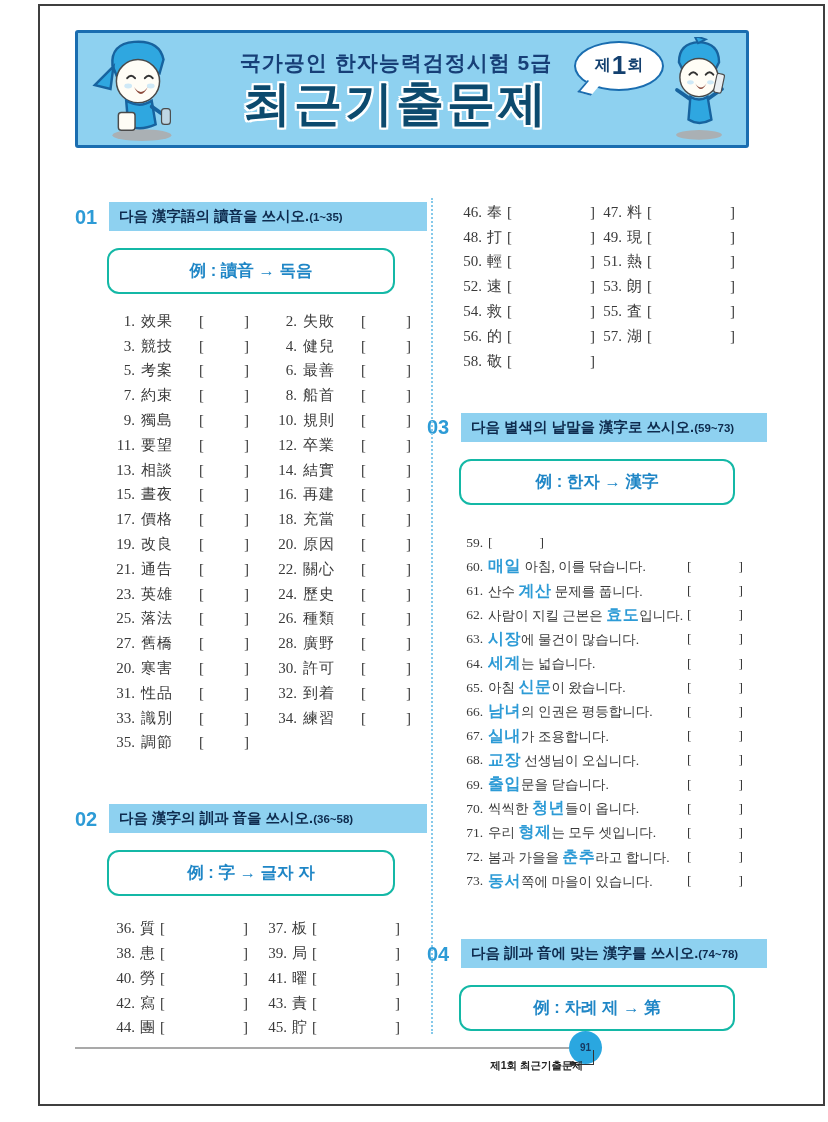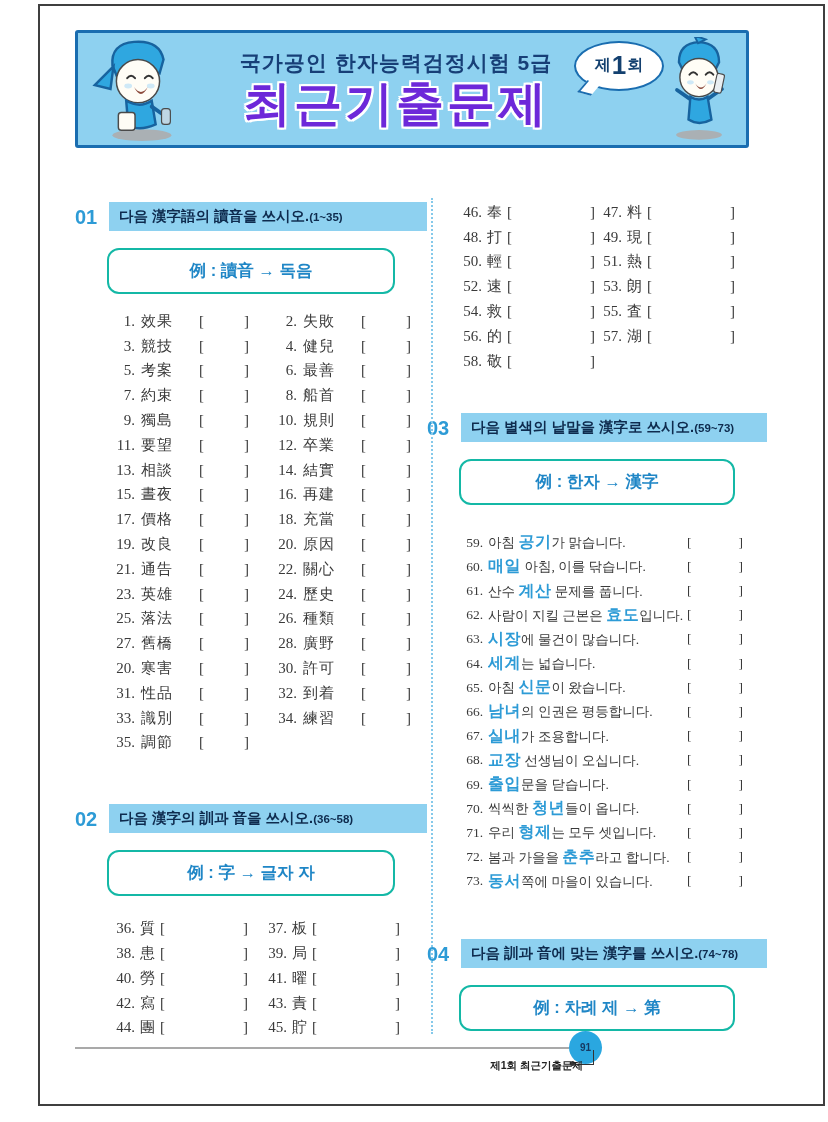--- a/index.html
+++ b/index.html
@@ -7,37 +7,37 @@
         font-family:"Liberation Sans",sans-serif;color:#333;}
   .frame{position:absolute;left:38px;top:4px;right:3px;bottom:16px;border:2px solid #3f3f3f;}
 
   
   .banner{position:absolute;left:75px;top:30px;width:668px;height:112px;
           background:#8ed1f0;border:3px solid #1a6db0;border-radius:3px;
           display:flex;align-items:center;}
   .mascot{flex:0 0 auto;}
   .banner-mid{flex:1;text-align:center;position:relative;padding-right:60px;}
   .banner-sub{font-size:21px;font-weight:bold;color:#173f77;letter-spacing:1px;margin-bottom:2px;}
-  .banner-title{font-size:48px;font-weight:800;color:#6d28d9;letter-spacing:3px;line-height:1.05;
+  .banner-title{font-size:48px;font-weight:800;color:#0c4a6e;letter-spacing:3px;line-height:1.05;
        text-shadow:2px 0 0 #fff,-2px 0 0 #fff,0 2px 0 #fff,0 -2px 0 #fff,2px 2px 0 #fff,-2px -2px 0 #fff,2px -2px 0 #fff,-2px 2px 0 #fff;}
   .badge{position:absolute;right:-8px;top:-8px;width:86px;height:46px;background:#fff;
          border:2.5px solid #1a6db0;border-radius:50%;display:flex;align-items:center;justify-content:center;
          color:#13406f;font-weight:bold;}
   .badge:after{content:"";position:absolute;left:6px;bottom:-6px;width:12px;height:12px;background:#fff;
          border-left:2.5px solid #1a6db0;border-bottom:2.5px solid #1a6db0;transform:rotate(15deg) skew(-25deg);}
   .badge .b-sm{font-size:16px;}
   .badge .b-lg{font-size:26px;padding:0 1px;}
 
   
   .col-left{position:absolute;left:75px;top:0;width:352px;}
   .col-right{position:absolute;left:427px;top:0;width:340px;}
   .divider{position:absolute;left:431px;top:198px;height:836px;width:0;border-left:2px dotted #85c9ea;}
 
   
-  .sec{display:flex;align-items:flex-end;}
+  .sec{display:flex;align-items:center;}
   .secnum{flex:0 0 34px;color:#2d9bd6;font-size:20px;font-weight:bold;line-height:28px;}
   .secbar{flex:1;background:#8ed1f0;color:#0e2b4e;font-weight:bold;font-size:14.5px;
           padding:6px 8px 5px 10px;line-height:17px;}
   .secbar .range{font-size:11.5px;}
   .exbox{margin:17px 32px 0 32px;border:2px solid #14b8a6;border-radius:12px;background:#fff;
          text-align:center;color:#1f86c6;font-weight:bold;font-size:16.5px;padding:10px 4px;}
 
   
   .qfont{font-family:"Liberation Serif","DejaVu Serif",serif;font-size:15px;color:#3a3a3a;}
   .q1-grid{margin-top:15px;padding-left:33px;display:grid;grid-template-columns:162px 176px;}
@@ -503,21 +503,20 @@
       <span class="secnum">03</span>
       <div class="secbar">
         <span>다음 별색의 낱말을 漢字로 쓰시오.</span><span class="range">(59~73)</span>
       </div>
     </div>
     <div class="exbox">例 : 한자 → 漢字</div>
 
     <div class="q3-list qfont" id="q3-list">
         <div class="q3row">
           <span class="no">59.</span>
-          <span class="sent"><span>아침 </span><span class="hl">공기</span><span>가 맑습니다.</span></span>
           <span class="brg">
             <span>[</span>
             <span>]</span>
           </span>
         </div>
         <div class="q3row">
           <span class="no">60.</span>
           <span class="sent"><span></span><span class="hl">매일</span><span> 아침, 이를 닦습니다.</span></span>
           <span class="brg">
             <span>[</span>

